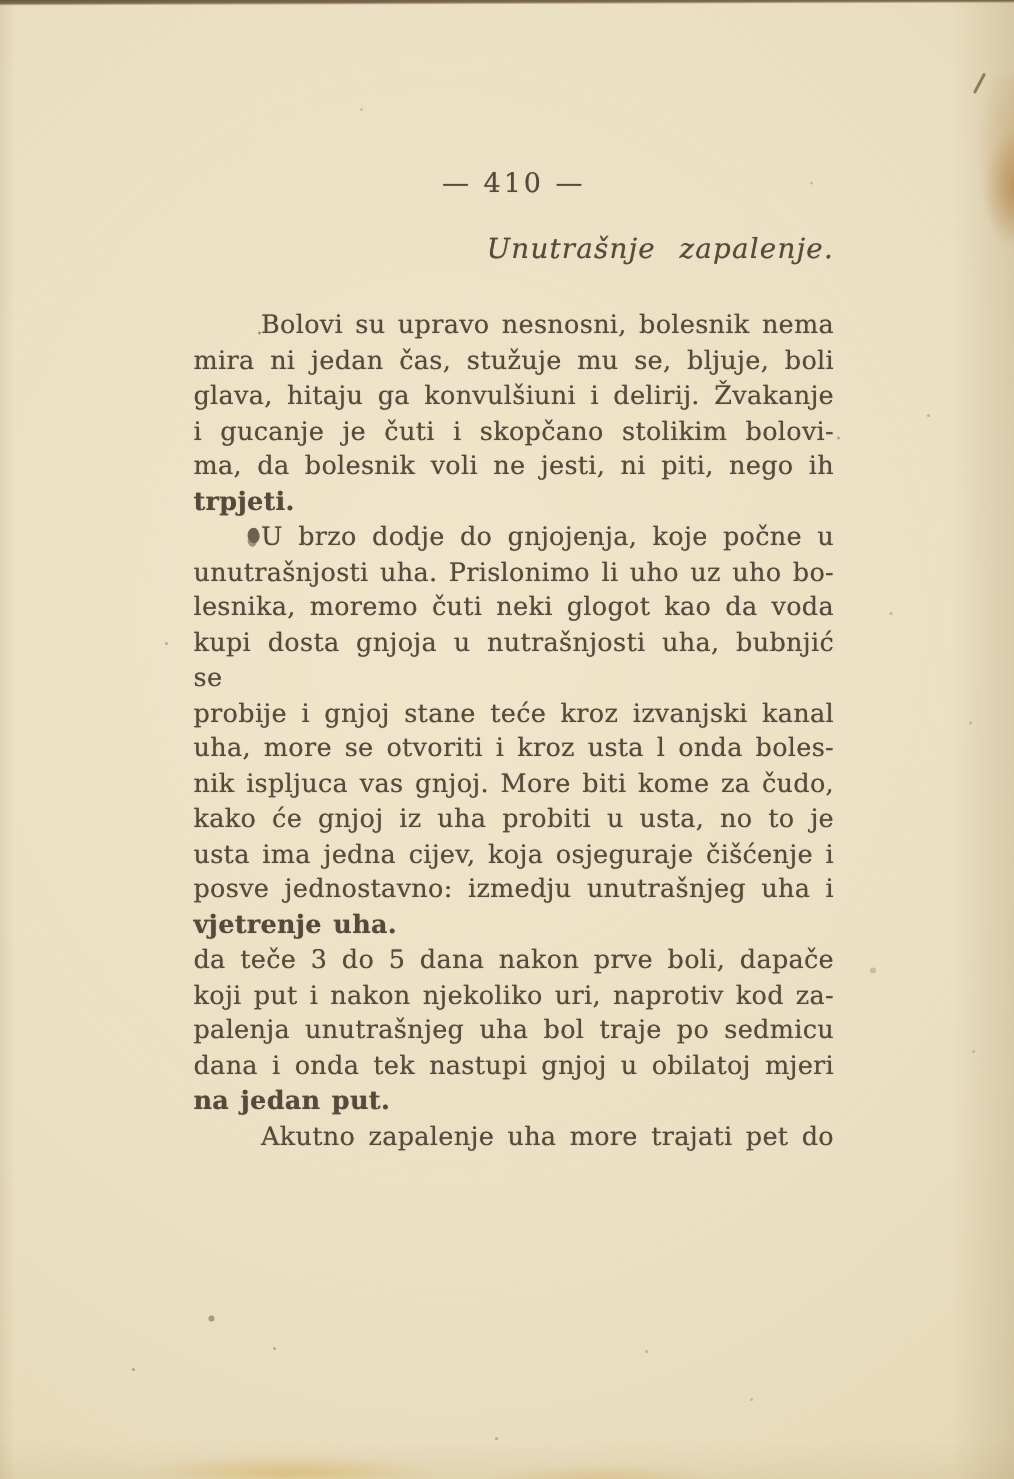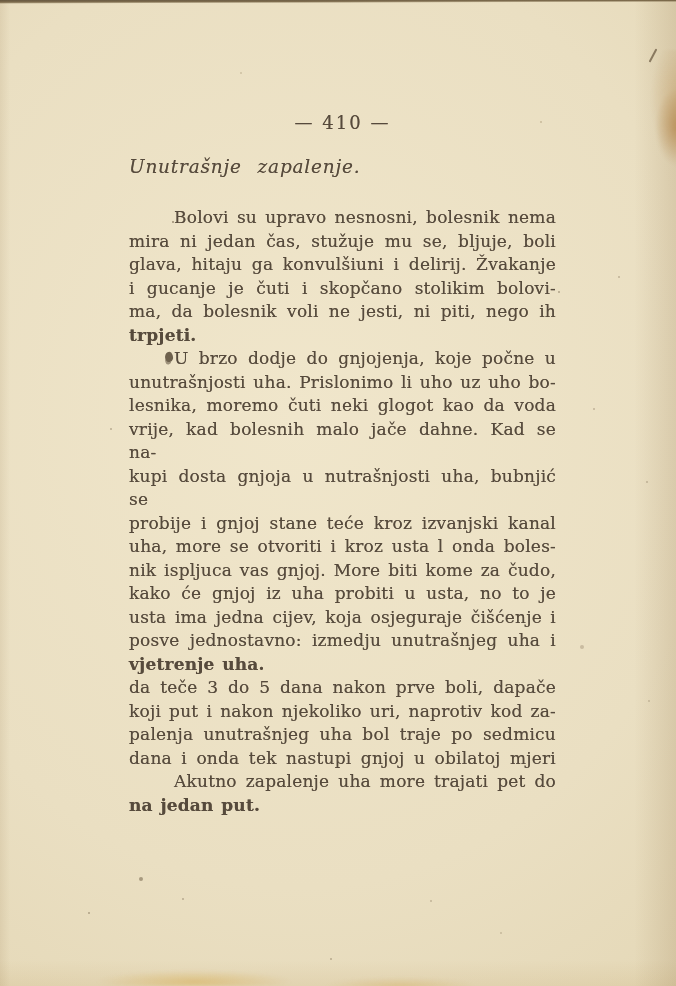--- a/index.html
+++ b/index.html
@@ -85,21 +85,21 @@
     position:absolute;left:129px;top:0;width:427px;height:986px;
     color:var(--ink);
   }
   .pagenum{
     position:absolute;left:0;top:112px;width:100%;
     text-align:center;font-size:18px;letter-spacing:2px;
     color:var(--ink);text-shadow:0 0 .6px rgba(86,74,60,.6);
   }
   .title{
     position:absolute;left:0;top:156px;width:100%;
-    text-align:left;font-style:italic;font-size:18.5px;
+    text-align:right;font-style:italic;font-size:18.5px;
     letter-spacing:.8px;word-spacing:9px;
     color:var(--ink);text-shadow:0 0 .6px rgba(86,74,60,.6);
   }
   .body{
     position:absolute;left:0;top:206px;width:427px;
     font-size:17px;line-height:23.5px;
     letter-spacing:.2px;word-spacing:1.5px;
     color:var(--ink);text-shadow:0 0 .6px rgba(86,74,60,.65);
   }
   .line{
@@ -127,30 +127,29 @@
     <div class="body">
         <div class="line indent">Bolovi su upravo nesnosni, bolesnik nema</div>
         <div class="line">mira ni jedan čas, stužuje mu se, bljuje, boli</div>
         <div class="line">glava, hitaju ga konvulšiuni i delirij. Žvakanje</div>
         <div class="line">i gucanje je čuti i skopčano stolikim bolovi-</div>
         <div class="line">ma, da bolesnik voli ne jesti, ni piti, nego ih</div>
         <div class="line lastline">trpjeti.</div>
         <div class="line indent">U brzo dodje do gnjojenja, koje počne u</div>
         <div class="line">unutrašnjosti uha. Prislonimo li uho uz uho bo-</div>
         <div class="line">lesnika, moremo čuti neki glogot kao da voda</div>
-        <div class="line">vrije, kad bolesnih malo jače dahne. Kad se na-</div>
         <div class="line">kupi dosta gnjoja u nutrašnjosti uha, bubnjić se</div>
         <div class="line">probije i gnjoj stane teće kroz izvanjski kanal</div>
         <div class="line">uha, more se otvoriti i kroz usta l onda boles-</div>
         <div class="line">nik ispljuca vas gnjoj. More biti kome za čudo,</div>
         <div class="line">kako će gnjoj iz uha probiti u usta, no to je</div>
         <div class="line">usta ima jedna cijev, koja osjeguraje čišćenje i</div>
         <div class="line">posve jednostavno: izmedju unutrašnjeg uha i</div>
         <div class="line lastline">vjetrenje uha.</div>
         <div class="line">da teče 3 do 5 dana nakon prve boli, dapače</div>
         <div class="line">koji put i nakon njekoliko uri, naprotiv kod za-</div>
         <div class="line">palenja unutrašnjeg uha bol traje po sedmicu</div>
         <div class="line">dana i onda tek nastupi gnjoj u obilatoj mjeri</div>
+        <div class="line lastline">na jedan put.</div>
         <div class="line indent">Akutno zapalenje uha more trajati pet do</div>
-        <div class="line lastline">na jedan put.</div>
       </div>
   </div>
 </div>
 
 </body></html>

